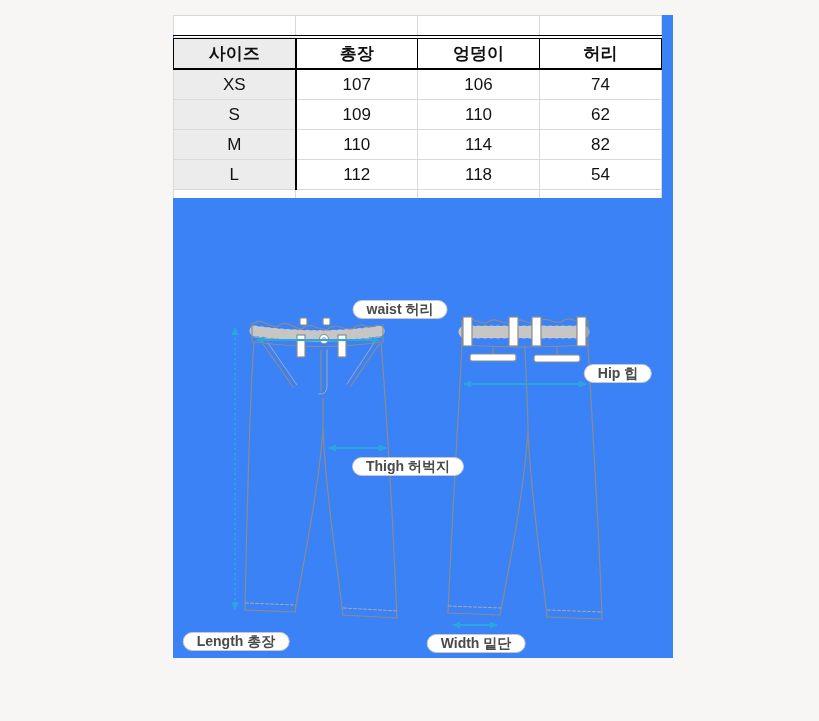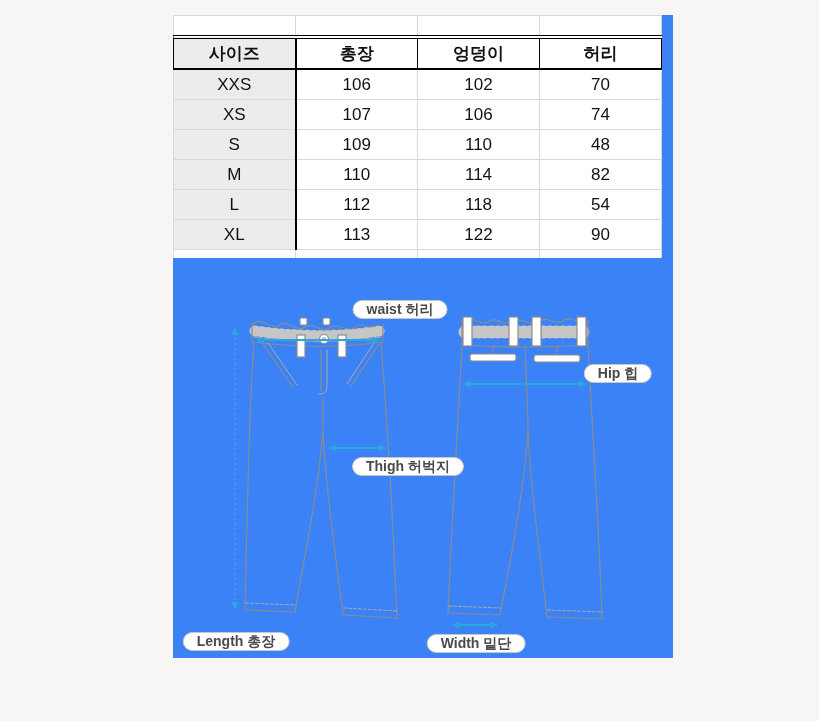--- a/index.html
+++ b/index.html
@@ -67,54 +67,42 @@
       <td></td>
       <td></td>
     </tr>
     <tr class="header-row">
       <th class="size-col">사이즈</th>
       <th>총장</th>
       <th>엉덩이</th>
       <th>허리</th>
     </tr>
     <tr class="data-row">
-      <td class="size-col">XXS</td>
-      <td>106</td>
-      <td>102</td>
-      <td>70</td>
-    </tr>
-    <tr class="data-row">
       <td class="size-col">XS</td>
       <td>107</td>
       <td>106</td>
       <td>74</td>
     </tr>
     <tr class="data-row">
       <td class="size-col">S</td>
       <td>109</td>
       <td>110</td>
-      <td>48</td>
+      <td>62</td>
     </tr>
     <tr class="data-row">
       <td class="size-col">M</td>
       <td>110</td>
       <td>114</td>
       <td>82</td>
     </tr>
     <tr class="data-row">
       <td class="size-col">L</td>
       <td>112</td>
       <td>118</td>
       <td>54</td>
-    </tr>
-    <tr class="data-row">
-      <td class="size-col">XL</td>
-      <td>113</td>
-      <td>122</td>
-      <td>90</td>
     </tr>
     <tr class="tail-row">
       <td></td>
       <td></td>
       <td></td>
       <td></td>
     </tr>
     </tbody>
   </table>
 

